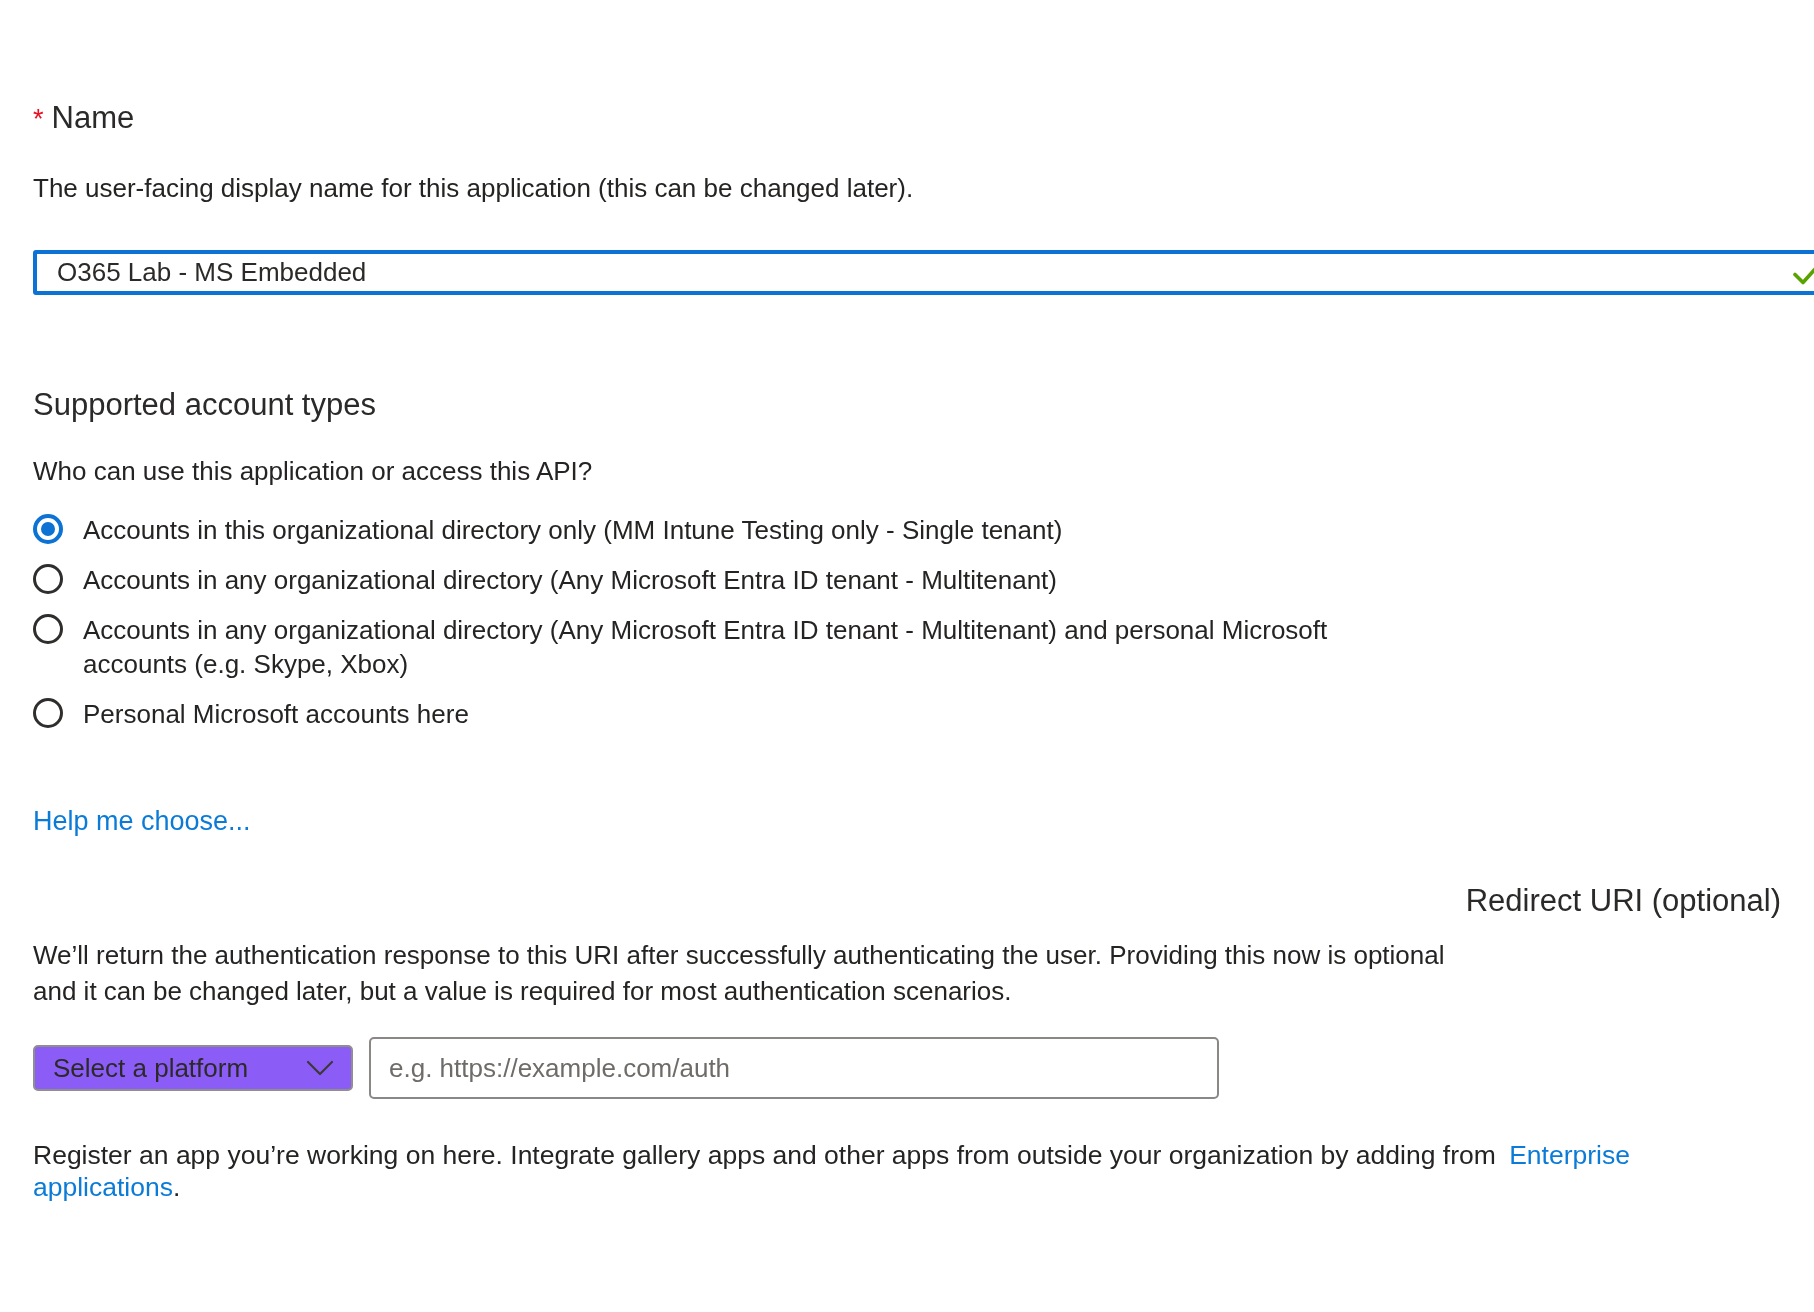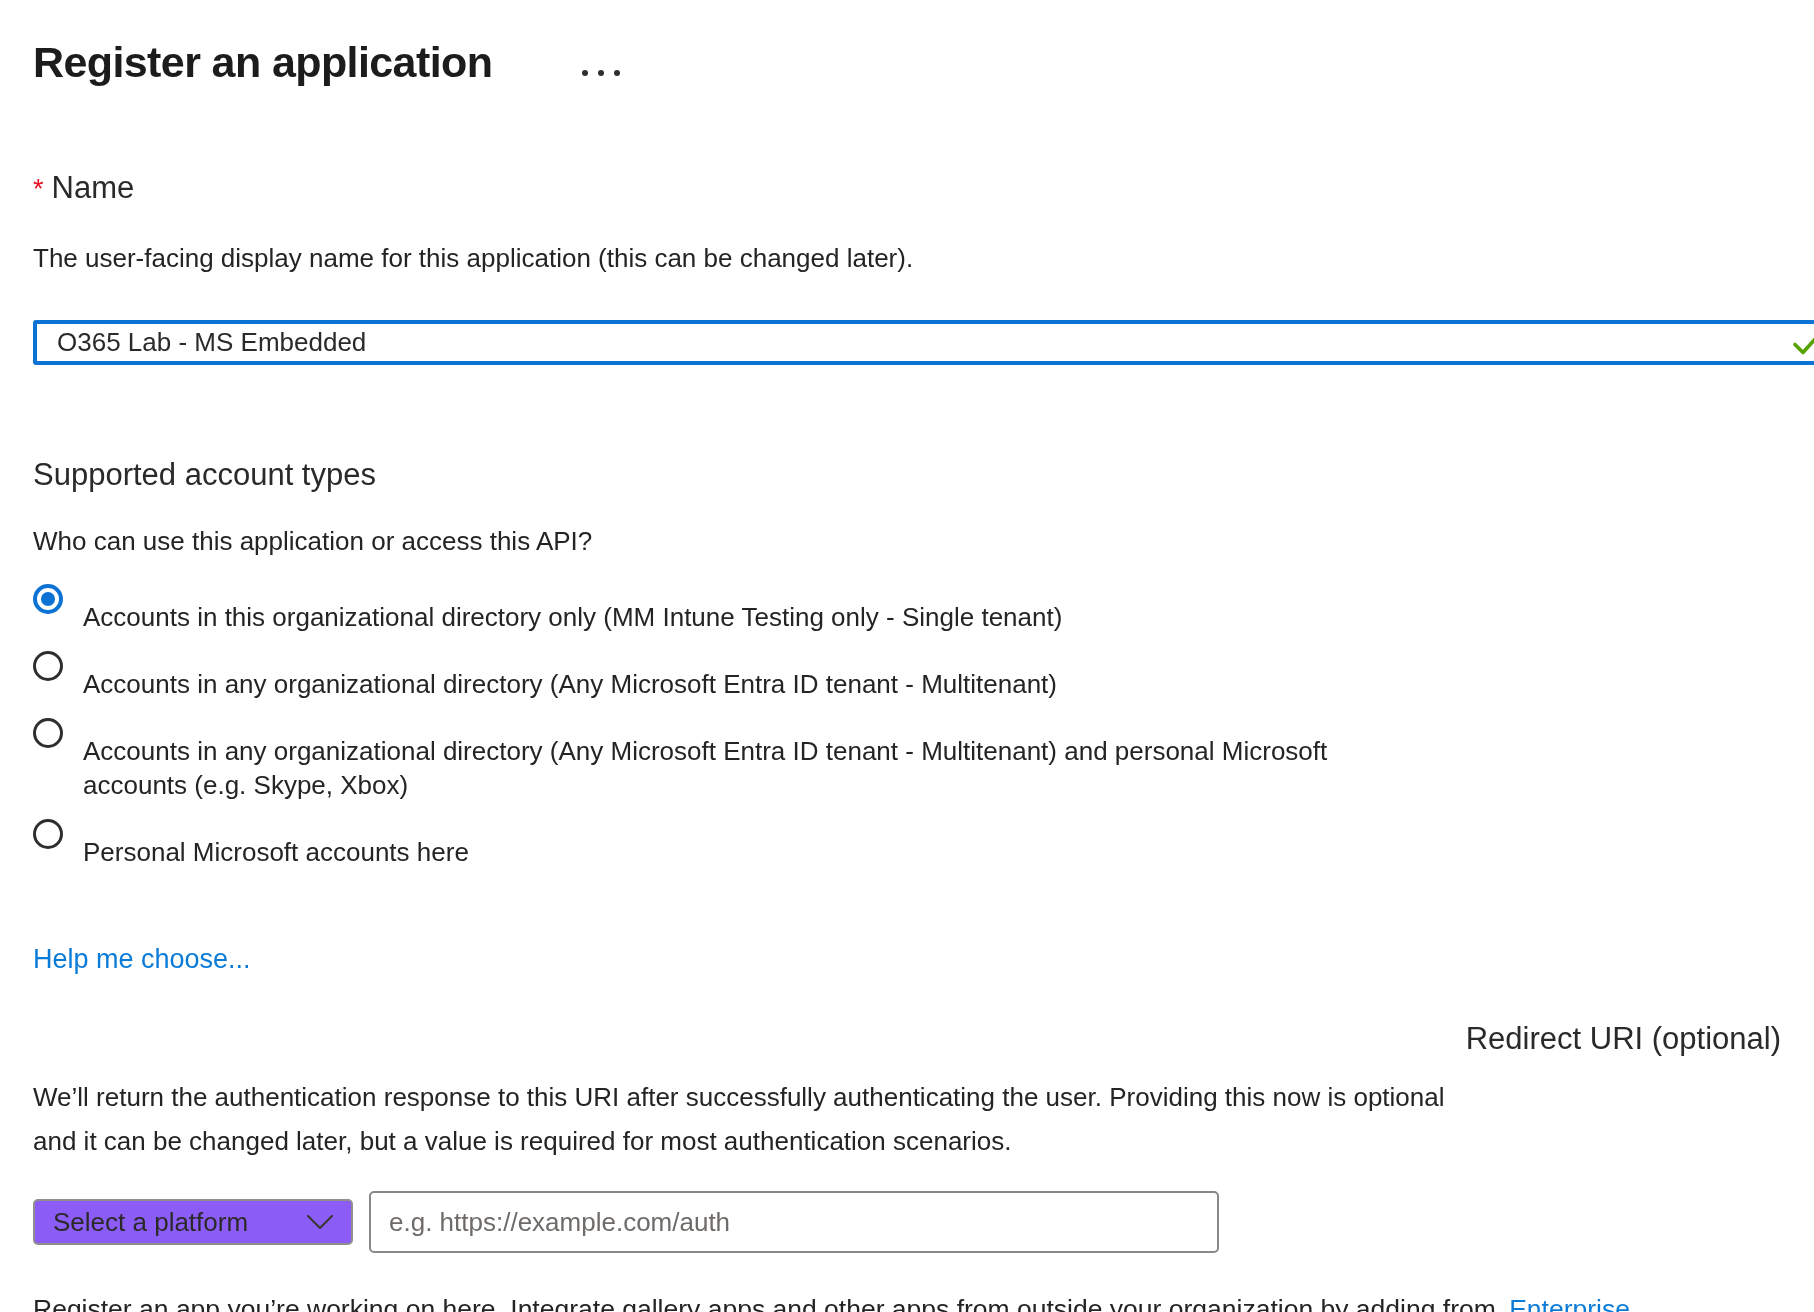--- a/index.html
+++ b/index.html
@@ -55,28 +55,28 @@
   .radio-row{display:flex;align-items:flex-start;gap:20px;margin-bottom:16px;cursor:pointer;}
   .radio{
     width:30px;height:30px;border-radius:50%;border:3px solid #2f2e2d;
     flex-shrink:0;margin-top:1px;position:relative;background:#fff;
   }
   .radio.checked{border:4px solid var(--accent);}
   .radio.checked::after{
     content:"";position:absolute;left:50%;top:50%;width:14px;height:14px;
     transform:translate(-50%,-50%);border-radius:50%;background:var(--accent);
   }
-  .radio-label{font-size:26px;line-height:34px;color:var(--text);max-width:1450px;margin-top:17px;}
+  .radio-label{font-size:26px;line-height:34px;color:var(--text);max-width:1450px;}
   .radio-label span{display:block;}
   .radio-label span:empty{display:none;}
 
   .help-link{display:inline-block;margin-top:58px;color:var(--link);font-size:27px;line-height:32px;text-decoration:none;cursor:pointer;}
 
   .redirect-heading{margin-top:44px;text-align:right;}
-  .redirect-desc{margin-top:16px;max-width:1460px;line-height:44px;}
+  .redirect-desc{margin-top:16px;max-width:1460px;line-height:36px;}
 
   .fields-row{display:flex;align-items:center;gap:16px;margin-top:28px;}
   .platform-select{
     width:320px;height:46px;border:2px solid #918f8d;border-radius:5px;
     display:flex;align-items:center;justify-content:space-between;
     padding:0 16px 0 18px;font-size:26px;color:#2b2a29;cursor:pointer;background:#8b5cf6;
   }
   .uri-input{
     width:850px;height:62px;border:2px solid var(--border-gray);border-radius:5px;
     padding:0 18px;font-family:"Liberation Sans",sans-serif;font-size:26px;color:#000000;outline:none;
@@ -87,28 +87,20 @@
   .footer-note a{color:var(--link);text-decoration:none;cursor:pointer;margin-left:6px;}
 </style>
 </head>
 <body>
 
 <div class="page">
 
   
 
   
-  <div class="title-row">
-    <h1>Register an application</h1>
-    <button class="ellipsis-btn" aria-label="More options">
-      <span class="dot"></span>
-      <span class="dot"></span>
-      <span class="dot"></span>
-    </button>
-  </div>
 
   
   <h2 class="name-heading">
     <span class="req">*</span><span>Name</span>
   </h2>
   <p class="name-desc">The user-facing display name for this application (this can be changed later).</p>
 
   <div class="name-input-wrap">
     <input class="name-input" type="text" value="O365 Lab - MS Embedded" style="">
     <span class="check-icon">

